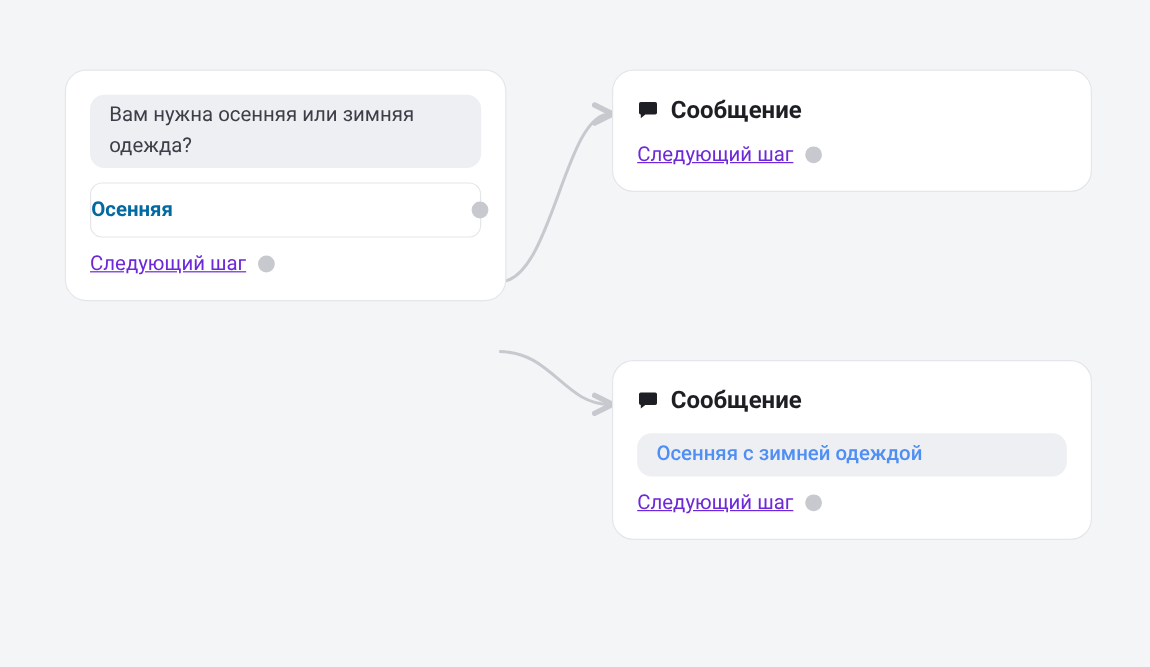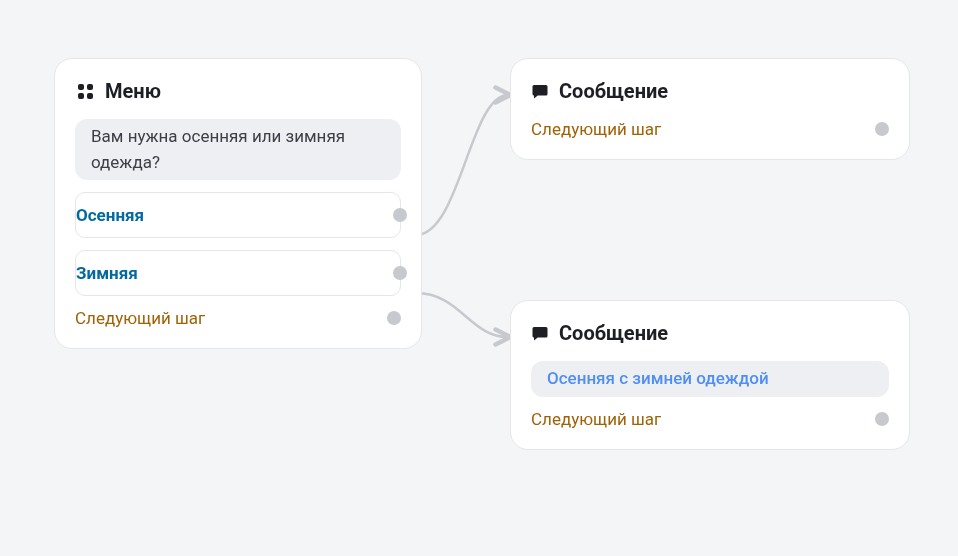--- a/index.html
+++ b/index.html
@@ -66,25 +66,26 @@
       height: 14px;
       background: #c7c9cf;
       border-radius: 50%;
       right: -7px;
       top: 50%;
       transform: translateY(-50%);
     }
     .next-step {
       display: flex;
       align-items: center;
-      justify-content: space-between;
+      justify-content: flex-start;
       gap: 10px;
       font-size: 17px;
-      color: #a16207;
+      color: #6d28d9;
       margin-top: 4px;
+      text-decoration: underline;
     }
     .next-port {
       width: 14px;
       height: 14px;
       background: #c7c9cf;
       border-radius: 50%;
     }
     
     .menu-card {
       left: 54px;
@@ -140,36 +141,23 @@
       <path d="M1,1 L7,4 L1,7" fill="none" stroke="#c7c9cf" stroke-width="1.8" stroke-linecap="round" stroke-linejoin="round"></path>
     </marker>
   </defs>
 
   <path d="M 416 235 C 460 235, 470 95, 508 95" fill="none" stroke="#c7c9cf" stroke-width="2.5" marker-end="url(#arrowhead)"></path>
 
   <path d="M 416 293 C 460 293, 470 337, 508 337" fill="none" stroke="#c7c9cf" stroke-width="2.5" marker-end="url(#arrowhead)"></path>
 </svg>
 
 <div class="card menu-card">
-  <div class="card-header">
-    <span class="icon-grid">
-      <span></span>
-        <span></span>
-        <span></span>
-        <span></span>
-    </span>
-    <span class="card-title">Меню</span>
-  </div>
   <div class="bubble">Вам нужна осенняя или зимняя одежда?</div>
   <div class="option-btn">
     <span>Осенняя</span>
-    <span class="port"></span>
-  </div>
-  <div class="option-btn">
-    <span>Зимняя</span>
     <span class="port"></span>
   </div>
   <div class="next-step">
     <span>Следующий шаг</span>
     <span class="next-port"></span>
   </div>
 </div>
 
 <div class="card msg-card-1">
   <div class="card-header" instead="message-header">

